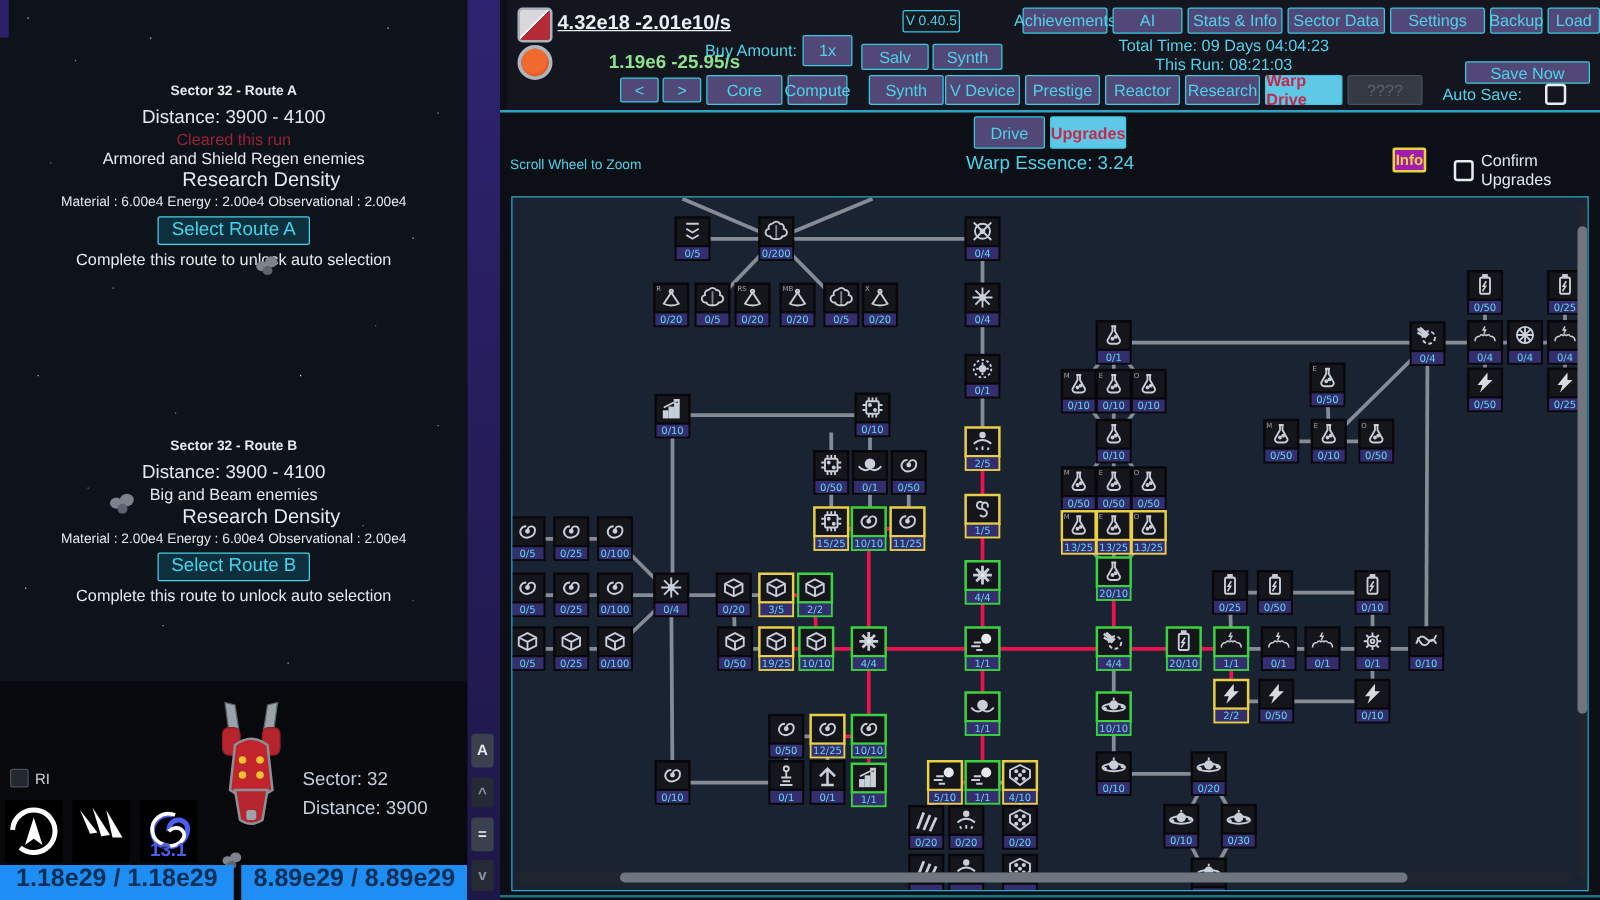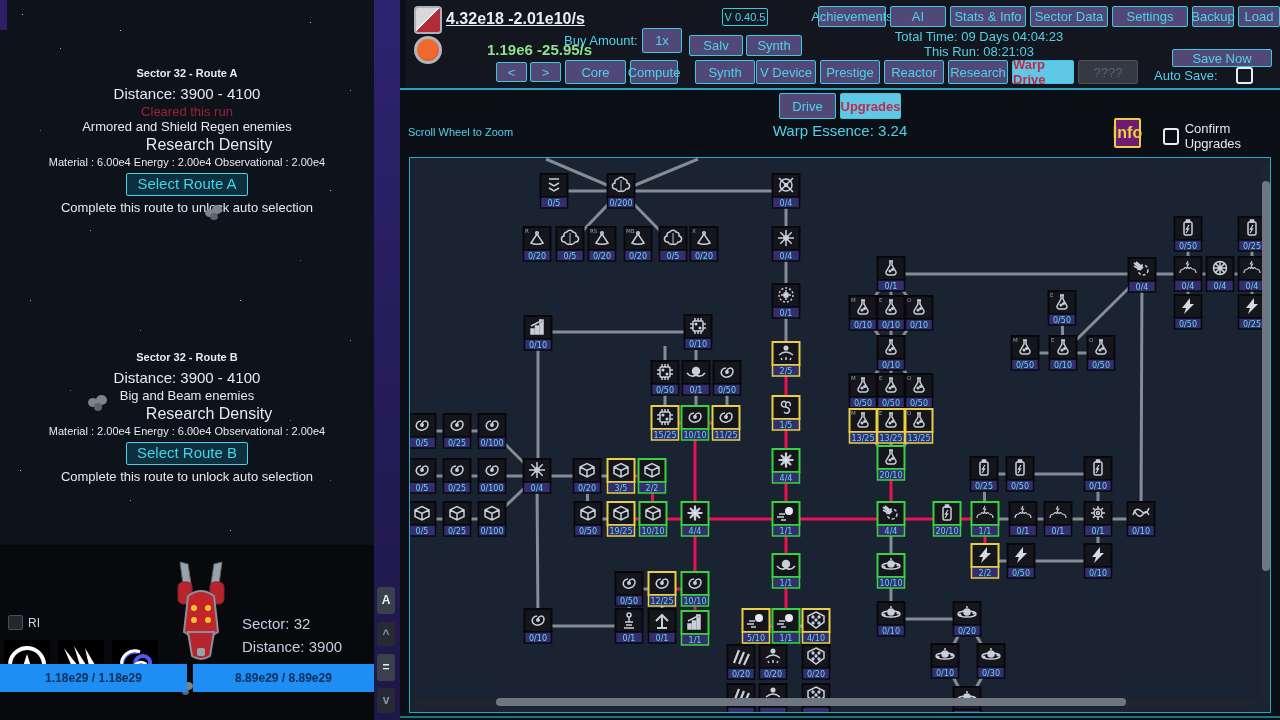--- a/index.html
+++ b/index.html
@@ -28,22 +28,22 @@
   .select-btn{display:inline-block;margin:3px 0;padding:1px 10px 3px;font-size:15px;color:#41d4ea;
     background:#0e2f3d;border:1px solid #41d4ea;border-radius:2px;cursor:pointer;}
   .asteroid{position:absolute;}
   .asteroid i{position:absolute;border-radius:50%;background:#7d838c;}
   
   #ri-row{position:absolute;left:8px;top:615px;color:#cfd4dc;font-size:12px;display:flex;align-items:center;gap:5px;}
   #ri-box{width:13px;height:13px;background:#23272e;border:1px solid #4a4f58;border-radius:2px;}
   .tile{position:absolute;top:640px;width:46px;height:50px;background:#000;}
   #swirl-num{position:absolute;left:120px;top:672px;color:#4b5cf0;font-weight:bold;font-size:15px;text-shadow:0 1px 2px #000;}
   #sector-info{position:absolute;left:242px;top:612px;color:#c3cede;font-size:15px;line-height:23px;}
-  .res-bar{position:absolute;top:664px;height:28px;background:#1e8ef4;color:#0c2f55;font-weight:bold;
-    font-size:12px;display:flex;align-items:center;justify-content:center;}
+  .res-bar{position:absolute;top:692px;height:28px;background:#1e8ef4;color:#0c2f55;font-weight:bold;
+    font-size:20px;display:flex;justify-content:center;}
   
   #divider{position:absolute;left:374px;top:0;width:26px;height:720px;
     background:linear-gradient(180deg,#2e2370 0%,#261d5c 45%,#1e1848 100%);}
   .dv-btn{position:absolute;left:3px;width:18px;border-radius:3px;text-align:center;cursor:pointer;
     font-size:12px;font-weight:bold;}
   .dv-bright{background:#39404e;color:#e8ecf2;}
   .dv-dim{background:#252a35;color:#8a93a2;}
   
   #right-panel{position:absolute;left:400px;top:0;width:880px;height:720px;background:#0c1016;}
   #rp-header{position:absolute;left:6px;top:0;width:874px;height:88px;background:#14161f;}
@@ -64,22 +64,22 @@
   #top-buttons .btn{top:6px;height:21px;}
   #nav-buttons .btn{top:60px;height:24px;}
   #time-block{position:absolute;left:423px;top:29px;width:300px;text-align:center;font-size:13px;line-height:15px;}
   #save-now{left:750px;top:49px;width:100px;height:18px;font-size:13px;margin-left:16px;}
   #autosave-row{position:absolute;left:748px;top:67px;font-size:13px;display:flex;align-items:center;gap:18px;}
   .cb{width:13px;height:13px;border:2px solid #e8edf2;border-radius:3px;background:transparent;}
   
   #tab-row .btn{top:93px;height:26px;font-size:13px;}
   #zoom-hint{position:absolute;left:8px;top:126px;font-size:11px;}
   #essence{position:absolute;left:340px;top:122px;width:200px;text-align:center;font-size:15px;}
-  #info-btn{position:absolute;left:714px;top:118px;width:27px;height:30px;border:2px solid #e7d23f;color:#e7d23f;
-    background:#701a75;font-size:16px;font-weight:bold;display:flex;align-items:center;justify-content:center;
+  #info-btn{position:absolute;left:714px;top:118px;width:27px;height:20px;border:2px solid #e7d23f;color:#e7d23f;
+    background:#a21caf;font-size:12px;font-weight:bold;display:flex;align-items:center;justify-content:center;
     border-radius:2px;cursor:pointer;box-sizing:border-box;}
   #confirm-row{position:absolute;left:763px;top:121px;display:flex;align-items:center;gap:6px;color:#e2e8ef;font-size:13px;}
   #tree-wrap{position:absolute;left:9px;top:157px;width:862px;height:556px;border:1px solid #2aa6c6;
     background:#1a2331;box-sizing:border-box;overflow:hidden;}
   #bottom-line{position:absolute;left:0;top:716px;width:880px;height:2px;background:#1b7487;}
   text{font-family:"DejaVu Sans",sans-serif;}
 </style>
 </head>
 <body>
 

